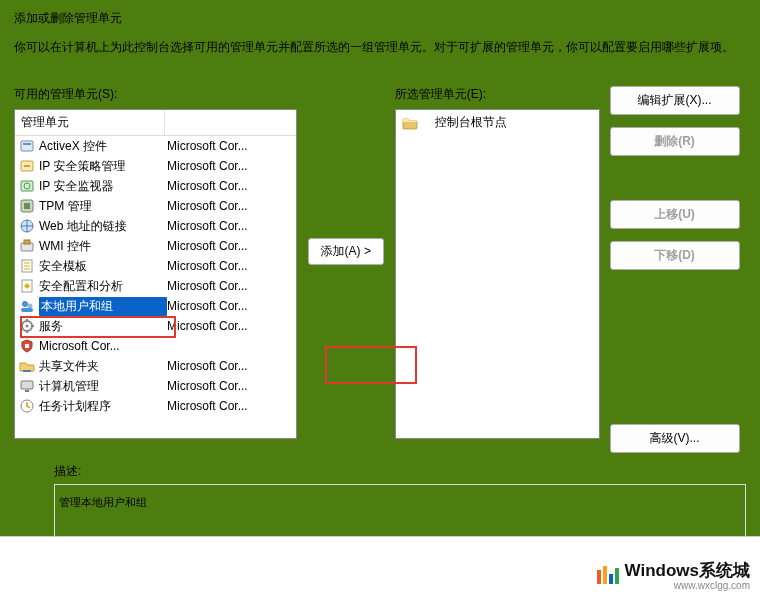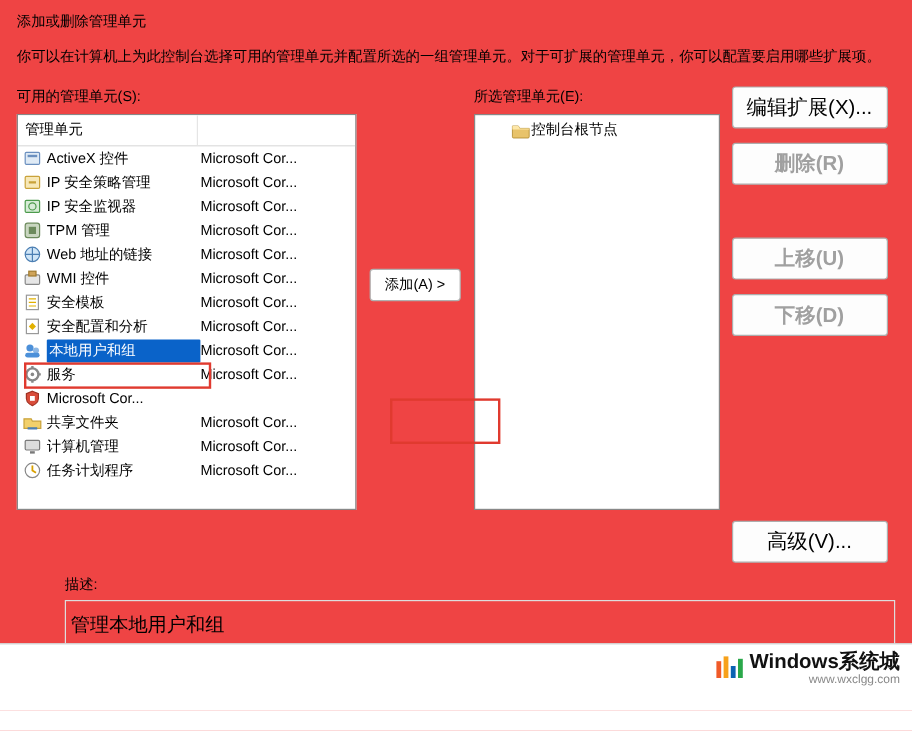--- a/index.html
+++ b/index.html
@@ -1,19 +1,19 @@
 <!DOCTYPE html>
 <html><head>
 <meta charset="utf-8">
 <style>
   * { box-sizing: border-box; }
   html, body { margin: 0; padding: 0; font-family: "Microsoft YaHei", "Segoe UI", Tahoma, sans-serif; font-size: 12px; background: #fff; color: #000; }
-  .window { width: 760px; height: 592px; position: relative; background: #ef4444; padding: 10px 14px 0 14px; }
+  .window { width: 760px; height: 592px; position: relative; background: #4d7c0f; padding: 10px 14px 0 14px; }
   .title { font-size: 12px; margin-bottom: 12px; }
-  .desc-text { font-size: 12px; margin-bottom: 16px; }
+  .desc-text { font-size: 12px; margin-bottom: 30px; }
   .layout { display: flex; align-items: flex-start; gap: 10px; }
   .pane-label { margin-bottom: 6px; }
   .left-col { width: 290px; }
   .mid-col { width: 80px; display: flex; flex-direction: column; align-items: center; justify-content: center; height: 330px; }
   .right-col { width: 210px; }
   .btn-col { width: 140px; display: flex; flex-direction: column; gap: 12px; }
   .listbox { border: 1px solid #888; background: #fff; height: 330px; overflow: hidden; position: relative; }
   .tree-box { border: 1px solid #888; background: #fff; height: 330px; padding: 4px 6px; }
   .list-header { display: flex; background: #fff; border-bottom: 1px solid #ddd; font-size: 12px; }
   .list-header .col { padding: 4px 6px; }
@@ -21,30 +21,30 @@
   .col2 { flex: 1; }
   .rows { height: 296px; overflow-y: auto; }
   .row { display: flex; align-items: center; height: 20px; padding: 0 4px; font-size: 12px; white-space: nowrap; }
   .row .icon { width: 16px; height: 16px; flex: none; display: inline-flex; align-items: center; justify-content: center; margin-right: 4px; }
   .row .name { width: 128px; overflow: hidden; text-overflow: ellipsis; }
   .row .vendor { flex: 1; overflow: hidden; text-overflow: ellipsis; }
   .row.selected .name { background: #0a63c9; color: #fff; padding: 1px 2px; border-radius: 1px; }
   .highlight-box { position: absolute; border: 2px solid #e03a2f; pointer-events: none; }
   .highlight-row { left: 6px; top: 230px; width: 156px; height: 22px; }
   .highlight-add { left: 311px; top: 260px; width: 92px; height: 38px; }
-  .btn { background: #fdfdfd; border: 1px solid #adadad; border-radius: 3px; padding: 5px 10px; font-size: 17px; width: 130px; text-align: center; cursor: pointer; }
+  .btn { background: #fdfdfd; border: 1px solid #adadad; border-radius: 3px; padding: 5px 10px; font-size: 12px; width: 130px; text-align: center; cursor: pointer; }
   .btn.disabled { color: #a0a0a0; font-weight: bold; }
   .add-btn { background: #fff; border: 1px solid #b0b0b0; border-radius: 3px; padding: 4px 12px; font-size: 12px; cursor: pointer; }
-  .tree-item { display: flex; align-items: center; gap: 1px; margin-left: 24px; }
+  .tree-item { display: flex; align-items: center; gap: 17px; }
   .tree-icon { width: 16px; height: 16px; display: inline-flex; align-items: center; justify-content: center; }
   .desc-section { margin-top: 10px; margin-left: 40px; }
   .desc-label { margin-bottom: 4px; }
-  .desc-box { border-top: 1px solid #ccc; padding: 10px 4px; font-size: 16px; height: 60px; border:1px solid #ddd; }
+  .desc-box { border-top: 1px solid #ccc; padding: 10px 4px; font-size: 11px; height: 60px; border:1px solid #ddd; }
   .footer-bar { position: absolute; bottom: 0; left: 0; right: 0; height: 56px; background: #fff; border-top: 1px solid #ccc; display:flex; justify-content:flex-end; align-items:center; padding-right:10px;}
-  .watermark { position: absolute; right: 10px; bottom: 20px; display: flex; align-items: center; gap: 6px; font-weight: bold; color: #111; font-size: 17px;}
+  .watermark { position: absolute; right: 10px; bottom: 1px; display: flex; align-items: center; gap: 6px; font-weight: bold; color: #111; font-size: 17px;}
   .wm-logo { display:flex; gap:2px; align-items:flex-end; }
   .wm-logo span { width:4px; display:inline-block; }
   .wm-url { font-size: 10px; color:#888; font-weight:normal; display:block; text-align:right; margin-top:-2px;}
   svg { display: block; }
   .main-area { position: relative; }
 </style>
 </head>
 <body>
 
 <div class="window">

